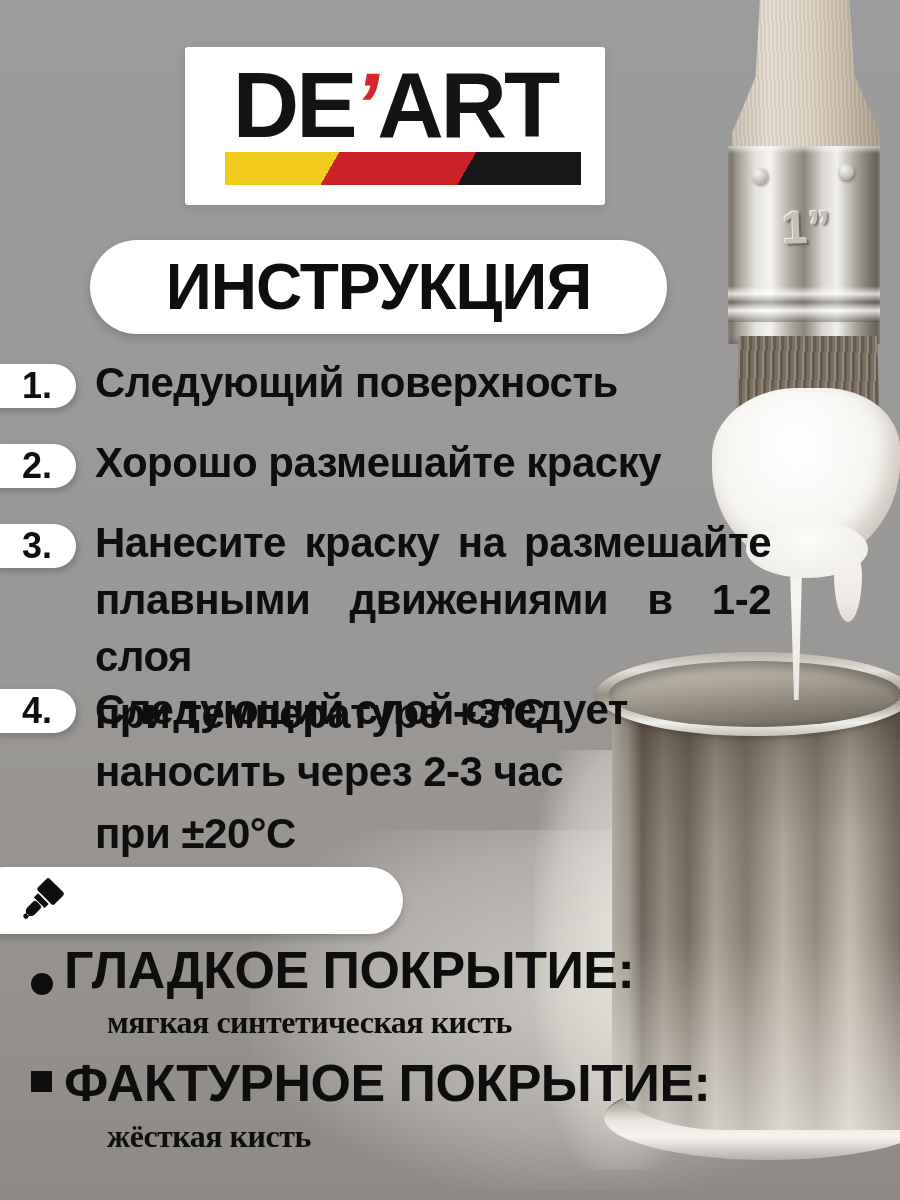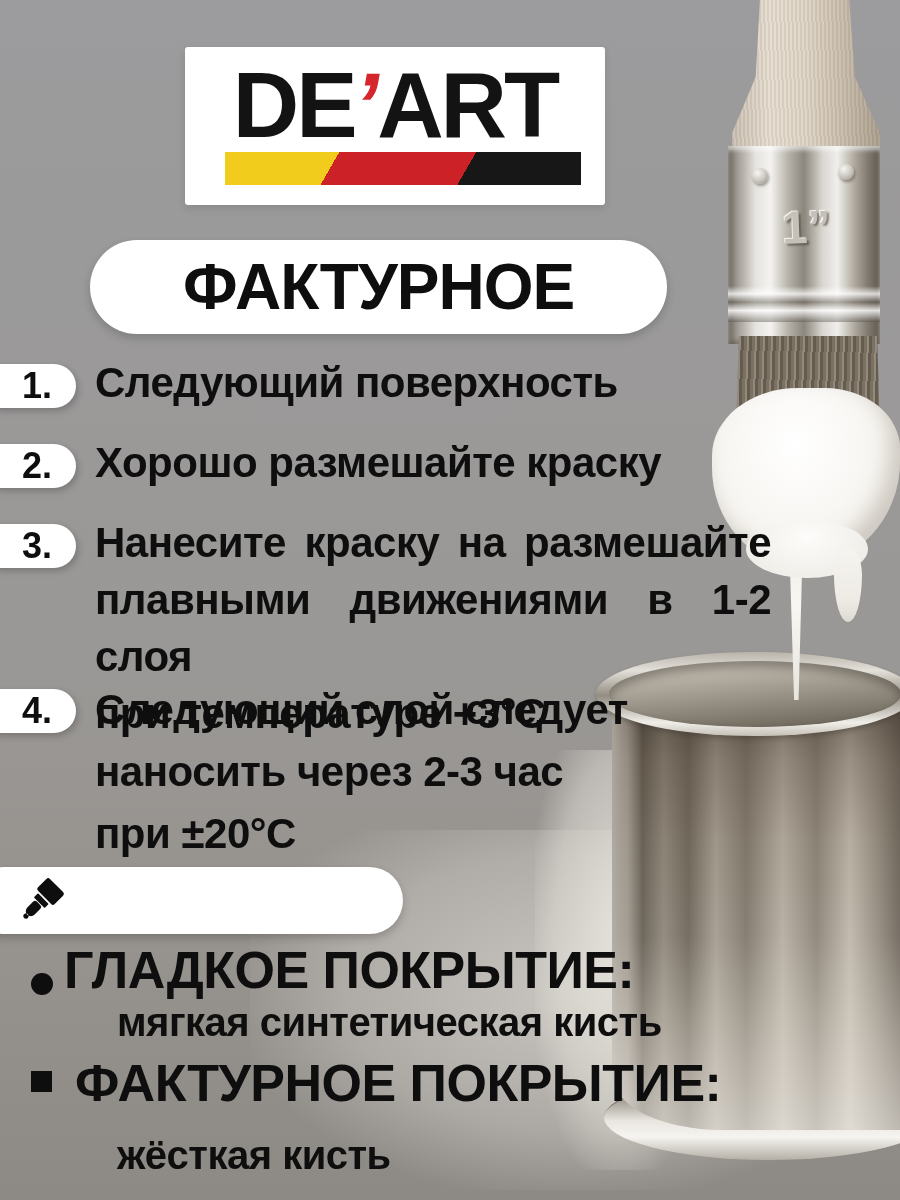--- a/index.html
+++ b/index.html
@@ -86,28 +86,28 @@
   .step-3 .step-text{ width:676px; white-space:normal; }
   .step-3 .line.just{ text-align:justify; text-align-last:justify; }
   .step-4 .step-text{ line-height:62px; }
   
   .brush-header-pill{ position:absolute; left:-30px; top:867px; width:433px; height:67px; z-index:10;
     background:#fff; border-radius:34px; box-shadow:0 4px 9px rgba(0,0,0,0.2);
     display:flex; align-items:center; padding-left:44px; gap:12px; }
   .brush-header-pill .label{ font-size:42px; font-weight:bold; letter-spacing:-0.5px; color:#0e0e0e; }
   .option-title{ position:absolute; left:64px; z-index:10; font-size:52px; font-weight:bold;
     letter-spacing:-0.5px; line-height:44px; color:#0e0e0e; white-space:nowrap; }
-  .option-desc{ position:absolute; left:117px; z-index:10; font-size:40px; font-weight:bold;
-    letter-spacing:-0.5px; line-height:44px; color:#0e0e0e; white-space:nowrap; }
+  .option-desc{ position:absolute; left:107px; z-index:10; font-size:32px; font-weight:bold;
+    letter-spacing:-0.5px; line-height:44px; color:#0e0e0e; white-space:nowrap;font-family:Liberation Serif, serif; }
   .marker-dot{ position:absolute; left:31px; top:973px; width:22px; height:22px; border-radius:50%;
     background:#0e0e0e; z-index:10; }
   .marker-square{ position:absolute; left:31px; top:1071px; width:21px; height:21px;
     background:#0e0e0e; z-index:10; }
   .opt1-title{ top:948px; } .opt1-desc{ top:1000px; }
-  .opt2-title{ top:1061px;margin-left:11px; } .opt2-desc{ top:1114px;margin-top:19px; }
+  .opt2-title{ top:1061px; } .opt2-desc{ top:1114px; }
 </style>
 </head>
 <body>
 
 <div id="stage">
 
   <div class="surface-light-a"></div>
   <div class="surface-light-b"></div>
 
   <div>
@@ -129,21 +129,21 @@
     <div class="paint-drip-stream"></div>
     <div class="paint-drip-bulb"></div>
   </div>
 
   <div class="logo-card">
     <div class="logo-word"><span>DE</span><span class="logo-apostrophe" style="color:#d6252b">’</span><span>ART</span></div>
     <div class="logo-stripe" style="background:linear-gradient(120deg,#f1cc1c 0%,#f1cc1c 30.5%,#cb2127 30.5%,#cb2127 67%,#171717 67%,#171717 100%);"></div>
   </div>
 
   <div class="title-pill">
-    <span>ФАКТУРНОЕ</span>
+    <span>ИНСТРУКЦИЯ</span>
   </div>
 
   <div class="step step-1" style="top:354px">
     <div class="step-badge">
         <span>1.</span>
       </div>
     <div class="step-text">
       <div class="line">Следующий поверхность</div>
     </div>
   </div>

